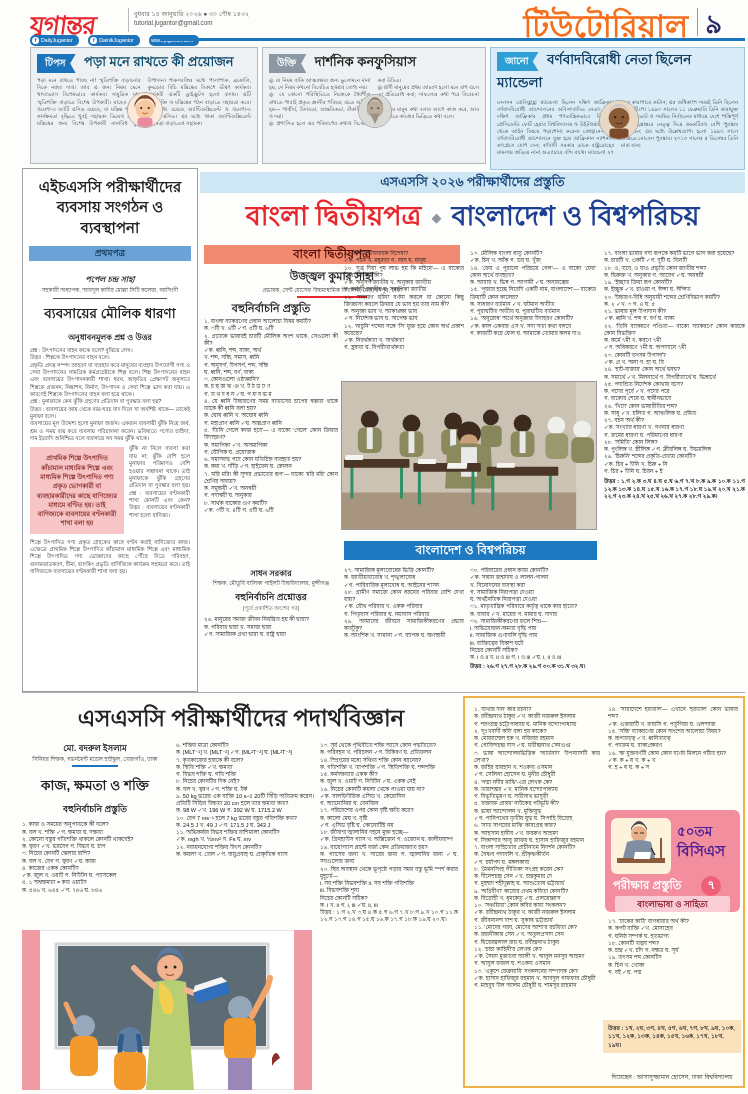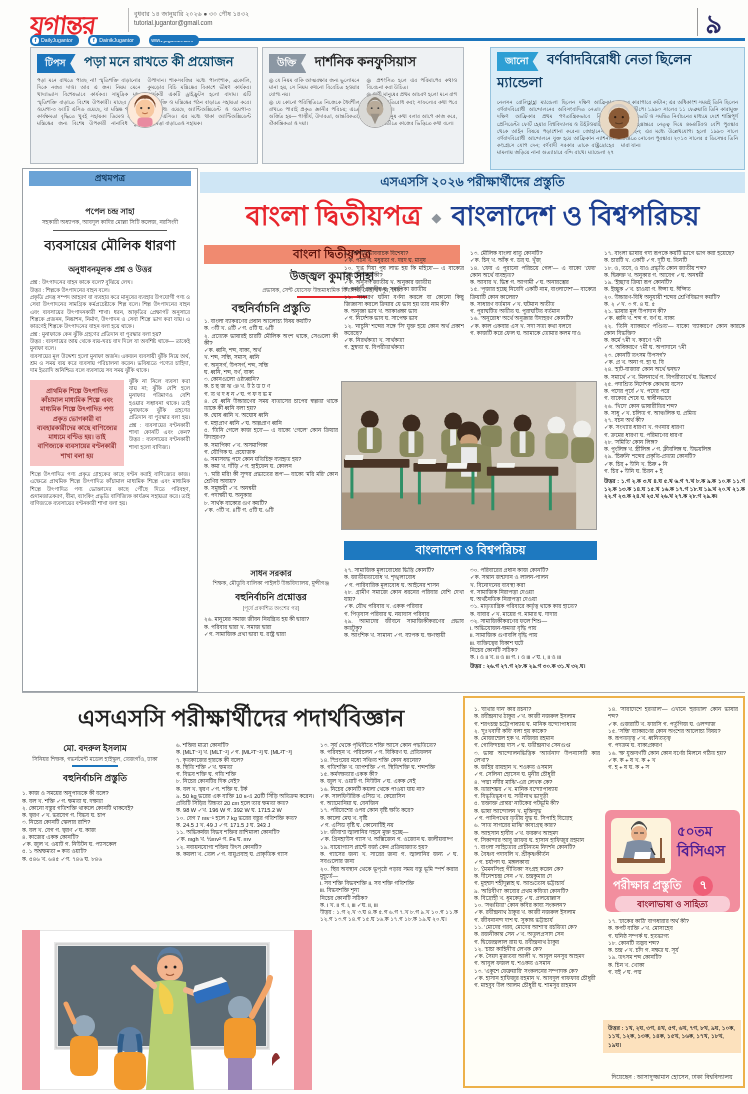--- a/index.html
+++ b/index.html
@@ -57,21 +57,21 @@
   .hr{background:#a9adb2;height:1px;}
   
   .phy-title{font-size:23px;font-weight:bold;color:#222;}
   
   .ybox{background:#fffef7;border:2px solid #edb14a;}
   .promo{background:#f28e9e;border-radius:6px;}
   .promo-big{font-size:13.5px;font-weight:bold;color:#4c1d95;line-height:1.25;}
   .promo-prep{font-size:11.5px;font-weight:bold;color:#fff;}
   .promo-circle{width:20px;height:20px;border-radius:50%;background:#ef5f78;color:#fff;font-size:12px;
                 font-weight:bold;display:inline-flex;align-items:center;justify-content:center;}
-  .subjbar{background:#f9cdd6;color:#8a1126;font-size:8.5px;font-weight:bold;border-radius:7px;line-height:16px;}
+  .subjbar{background:#f9cdd6;color:#8a1126;font-size:8.5px;font-weight:bold;border-radius:2px;line-height:16px;}
   .ansbox{background:#fce1bd;font-size:5.8px;font-weight:bold;color:#333;line-height:1.45;padding:4px 5px;}
   .credit{font-size:6px;color:#333;}
 </style>
 </head>
 <body>
 
 <div id="page">
 
   <div class="b" style="left:0;top:0;width:748px;height:44px;">
     <div class="b logo" style="left:30px;top:6px;">যুগান্তর</div>
@@ -86,20 +86,21 @@
           <span>DailyJugantor</span>
         </span>
       <span class="badge">
           <span class="fb">f</span>
           <span>DainikJugantor</span>
         </span>
       <span class="badge">
           <span>www.jugantor.com</span>
         </span>
     </div>
+    <div class="b tut" style="right:60px;top:2px;">টিউটোরিয়াল</div>
     <div class="b" style="right:50px;top:8px;width:1px;height:28px;background:#999;"></div>
     <div class="b pgno" style="right:26px;top:4px;">৯</div>
     <div class="b bluebar" style="left:160px;top:38px;width:585px;"></div>
   </div>
 
   <div class="b tbox" style="left:30px;top:47px;width:228px;height:117px;">
     <div style="padding:4px 6px 0;">
       <span class="lbl" style="background:#1c75bc;">টিপস</span>
       <span class="bx-head" style="color:#0c4a6e;margin-left:4px;">পড়া মনে রাখতে কী প্রয়োজন</span>
     </div>
@@ -108,21 +109,21 @@
       <circle cx="18" cy="17" r="10" fill="#f7c8a0"></circle>
       <path d="M7 16 Q9 5 18 6 Q27 5 29 16 L29 11 Q25 2 18 2 Q11 2 7 11 Z" fill="#7a4a2f"></path>
       <circle cx="14" cy="16" r="1.2" fill="#333"></circle>
         <circle cx="22" cy="16" r="1.2" fill="#333"></circle>
       <path d="M15 21 Q18 23 21 21" stroke="#b0603a" fill="none" stroke-width="1"></path>
       <rect x="10" y="26" width="16" height="10" rx="4" fill="#e88aa0"></rect>
     </svg>
     <div class="bx-body j cols2" style="padding:4px 6px;">পড়া মনে রাখতে পারছ না! স্মৃতিশক্তি বাড়ানোর দিকে নজর দাও। আর এ জন্য নিয়ম মেনে খাদ্যাভ্যাস বিশেষভাবে কার্যকর। সামুদ্রিক মাছ স্মৃতিশক্তি বাড়াতে বিশেষ উপকারী। মাছের তেলে ওমেগা-৩ ফ্যাটি এসিড রয়েছে, যা মস্তিষ্ক গঠন ও কার্যক্ষমতা বৃদ্ধিতে খুবই সহায়ক। ডিমেও রয়েছে মস্তিষ্কের জন্য বিশেষ উপকারী নানাবিধ পুষ্টি উপাদান। শাকসবজির মধ্যে পালংশাক, ব্রকোলি, কুমড়োর বিচি মস্তিষ্কের বিকাশে ভীষণ কার্যকর। কার্যকরী একটি ড্রাইফ্রুটস হলো বাদাম। এটি স্মৃতিশক্তি ও মস্তিষ্কের গঠন বাড়াতে সহায়তা করে। এর মধ্যে রয়েছে অ্যান্টিঅক্সিডেন্ট ও ওমেগা-৩ ফ্যাটি এসিড। এর মধ্যে থাকা অ্যান্টিঅক্সিডেন্ট বুদ্ধিমত্তা বাড়াতেও সহায়ক।</div>
   </div>
 
-  <div class="b tbox" style="left:262px;top:47px;width:202px;height:117px;">
+  <div class="b tbox" style="left:262px;top:47px;width:224px;height:117px;">
     <div style="padding:4px 6px 0;">
       <span class="lbl" style="background:#8b97a3;">উক্তি</span>
       <span class="bx-head" style="color:#222;margin-left:4px;">দার্শনিক কনফুসিয়াস</span>
     </div>
     <svg class="b portrait" style="left:95px;top:46px;width:34px;height:34px;" viewBox="0 0 34 34">
       <rect width="34" height="34" fill="#d9d9d6"></rect>
       <circle cx="17" cy="15" r="9" fill="#b8ab9a"></circle>
       <path d="M9 13 Q11 5 17 5 Q23 5 25 13 L25 9 Q21 2 17 2 Q13 2 9 9 Z" fill="#8c8478"></path>
       <path d="M12 20 L17 31 L22 20 Z" fill="#9a9287"></path>
       <circle cx="13.5" cy="14" r="1" fill="#444"></circle>
@@ -146,22 +147,23 @@
       <path d="M9 15 Q11 6 20 6 Q29 6 31 15 L31 11 Q27 3 20 3 Q13 3 9 11 Z" fill="#cfc8c2"></path>
       <circle cx="16" cy="17" r="1.2" fill="#2e1c10"></circle>
         <circle cx="24" cy="17" r="1.2" fill="#2e1c10"></circle>
       <path d="M16 23 Q20 25 24 23" stroke="#5a3a22" fill="none" stroke-width="1.2"></path>
       <rect x="10" y="29" width="20" height="11" rx="3" fill="#7a4a2a"></rect>
     </svg>
     <div class="bx-body j cols2" style="padding:4px 6px;">নেলসন রোলিহ্লাহ্লা ম্যান্ডেলা ছিলেন দক্ষিণ আফ্রিকার বর্ণবাদবিরোধী আন্দোলনের অবিসংবাদিত নেতা। তিনি দক্ষিণ আফ্রিকার প্রথম গণতান্ত্রিকভাবে নির্বাচিত প্রেসিডেন্ট। ফোর্ট হেয়ার বিশ্ববিদ্যালয় ও উইটওয়াটার্সরান্ড থেকে আইন বিষয়ে পড়াশোনা করেন। জোহানেসবার্গে বর্ণবাদবিরোধী আন্দোলনে যুক্ত হয়ে আফ্রিকান ন্যাশনাল কংগ্রেসে যোগ দেন; বর্ণবাদী সরকার তাকে রাষ্ট্রদ্রোহের মামলায় জড়িয়ে নানা অত্যাচারে বন্দি রাখে। ম্যান্ডেলা ২৭ বছর কারাগারে কাটান; এর অধিকাংশ সময়ই তিনি ছিলেন রবেন দ্বীপে। ১৯৯০ সালের ১১ ফেব্রুয়ারি তিনি কারামুক্ত হন। গণভোট ও সমন্বিত নির্বাচনের মাধ্যমে দেশে শান্তিপূর্ণ ক্ষমতা হস্তান্তরে নেতৃত্ব দিয়ে ৪৬৪টিরও বেশি পুরস্কার পেয়েছেন; এর মধ্যে উল্লেখযোগ্য হলো ১৯৯৩ সালে শান্তিতে নোবেল পুরস্কার। ২০১৩ সালের ৫ ডিসেম্বর তিনি মারা যান।</div>
   </div>
 
   <div class="b leftcol" style="left:22px;top:168px;width:176px;height:524px;">
+    <div class="lc-title c" style="padding:8px 8px 6px;">এইচএসসি পরীক্ষার্থীদের ব্যবসায় সংগঠন ও ব্যবস্থাপনা</div>
     <div class="partbar c" style="margin:2px 6px;">প্রথমপত্র</div>
-    <div class="auth-n c" style="margin-top:19px;">পপেল চন্দ্র সাহা</div>
+    <div class="auth-n c" style="margin-top:12px;font-style:italic;">পপেল চন্দ্র সাহা</div>
     <div class="auth-t c" style="margin:1px 6px 0;">সহকারী অধ্যাপক, আবদুল কাদির মোল্লা সিটি কলেজ, নরসিংদী</div>
     <div style="height:1px;background:#555;margin:4px 30px;"></div>
     <div class="lc-head c" style="margin-top:4px;">ব্যবসায়ের মৌলিক ধারণা</div>
     <div class="qa-head c" style="margin-top:5px;">অনুধাবনমূলক প্রশ্ন ও উত্তর</div>
     <div style="padding:3px 7px 0;">
       <div class="lc-body j pl">প্রশ্ন : উৎপাদনের বাহন কাকে বলে? বুঝিয়ে লেখ।
 উত্তর : শিল্পকে উৎপাদনের বাহন বলে।
 প্রকৃতি প্রদত্ত সম্পদ আহরণ বা ব্যবহার করে মানুষের ব্যবহার উপযোগী পণ্য ও সেবা উৎপাদনের সামগ্রিক কর্মপ্রচেষ্টাকে শিল্প বলে। শিল্প উৎপাদনের বাহন এবং ব্যবসায়ের উৎপাদনকারী শাখা। ধরন, আকৃতির প্রেক্ষাপট অনুসারে শিল্পকে প্রজনন, নিষ্কাশন, নির্মাণ, উৎপাদন ও সেবা শিল্পে ভাগ করা যায়। এ কারণেই শিল্পকে উৎপাদনের বাহন বলা হয়ে থাকে।
 প্রশ্ন : মুনাফাকে কেন ঝুঁকি গ্রহণের প্রতিদান বা পুরস্কার বলা হয়?
 উত্তর : ব্যবসায়ের আয় থেকে ব্যয়-খরচ বাদ দিলে যা অবশিষ্ট থাকে— তাকেই মুনাফা বলে।
@@ -353,20 +355,21 @@
     <div class="q ansline j" style="margin-top:2px;">উত্তর : ২৬.গ ২৭.গ ২৮.ক ২৯.গ ৩০.ক ৩১.খ ৩২.ঘ।</div>
   </div>
 
   <div class="b hr" style="left:22px;top:692px;width:723px;"></div>
 
   <div class="b phy-title c" style="left:22px;top:700px;width:438px;">এসএসসি পরীক্ষার্থীদের পদার্থবিজ্ঞান</div>
   <div class="b" style="left:22px;top:742px;width:146px;height:183px;overflow:hidden;">
     <div class="auth-n c" style="font-size:8.5px;">মো. বদরুল ইসলাম</div>
     <div class="auth-t c">সিনিয়র শিক্ষক, গভর্নমেন্ট মডেল হাইস্কুল, তেজগাঁও, ঢাকা</div>
     <div class="bluline" style="width:46px;"></div>
+    <div class="lc-head c" style="margin-top:8px;">কাজ, ক্ষমতা ও শক্তি</div>
     <div class="sub-head c" style="margin-top:4px;">বহুনির্বাচনি প্রস্তুতি</div>
     <div class="q j pl" style="margin-top:4px;">১. কাজ ও সময়ের অনুপাতকে কী বলে?
 ক. বল   খ. শক্তি   ✓গ. ক্ষমতা   ঘ. দক্ষতা
 ২. কোনো বস্তুর গতিশক্তি থাকলে কোনটি থাকবেই?
 ক. ত্বরণ   ✓খ. ভরবেগ   গ. বিভব   ঘ. চাপ
 ৩. নিচের কোনটি স্কেলার রাশি?
 ক. বল   খ. বেগ   গ. ত্বরণ   ✓ঘ. কাজ
 ৪. কাজের একক কোনটি?
 ✓ক. জুল   খ. ওয়াট   গ. নিউটন   ঘ. প্যাসকেল
 ৫. ১ অশ্বক্ষমতা = কত ওয়াট?
@@ -503,21 +506,21 @@
         <line x1="23" y1="15" x2="27" y2="15" stroke="#333" stroke-width="1"></line>
         <line x1="29" y1="15" x2="33" y2="15" stroke="#333" stroke-width="1"></line>
         <path d="M16 24 Q28 20 40 24 L44 40 L12 40 Z" fill="#7f8ea3"></path>
         <rect x="6" y="40" width="48" height="5" fill="#8a5a3a"></rect>
         <rect x="30" y="34" width="16" height="7" fill="#fff" transform="skewX(-10)"></rect>
         <line x1="40" y1="30" x2="44" y2="37" stroke="#333" stroke-width="1.5"></line>
         <line x1="50" y1="20" x2="50" y2="40" stroke="#8a5a3a" stroke-width="2"></line>
       </svg>
       <div class="b promo-big" style="left:72px;top:14px;">৫০তম</div>
       <div class="b promo-big" style="left:72px;top:32px;font-size:15px;">বিসিএস</div>
-      <div class="b" style="left:8px;top:66px;width:120px;display:flex;align-items:center;gap:12px;">
+      <div class="b" style="left:8px;top:66px;width:120px;display:flex;align-items:center;gap:20px;">
         <span class="promo-prep">পরীক্ষার প্রস্তুতি</span>
         <span class="promo-circle">৭</span>
       </div>
       <div class="b subjbar c" style="left:10px;top:86px;width:115px;">বাংলাভাষা ও সাহিত্য</div>
     </div>
 
     <div class="b q j pl" style="left:143px;top:220px;width:130px;height:98px;overflow:hidden;">১৭. 'ঢাকের কাঠি' বাগধারার অর্থ কী?
 ক. কপট ব্যক্তি   ✓খ. মোসাহেব
 গ. ঘনিষ্ঠ সম্পর্ক   ঘ. হতভাগ্য
 ১৮. কোনটি তদ্ভব শব্দ?

